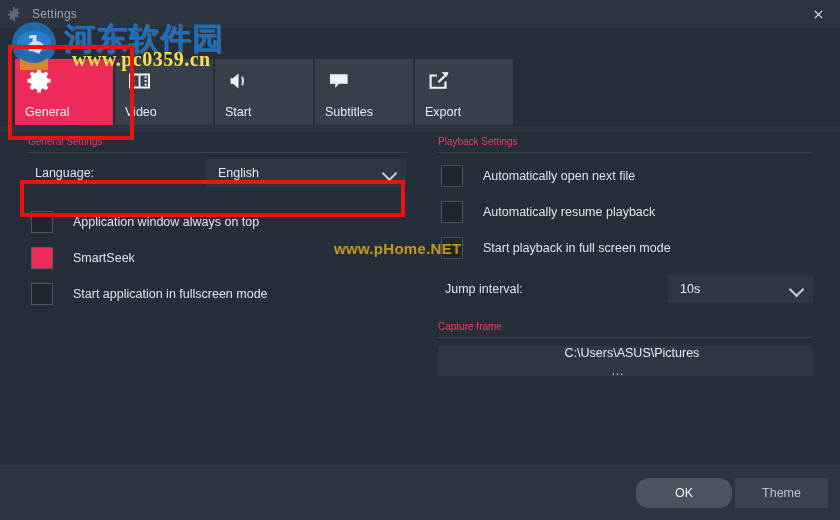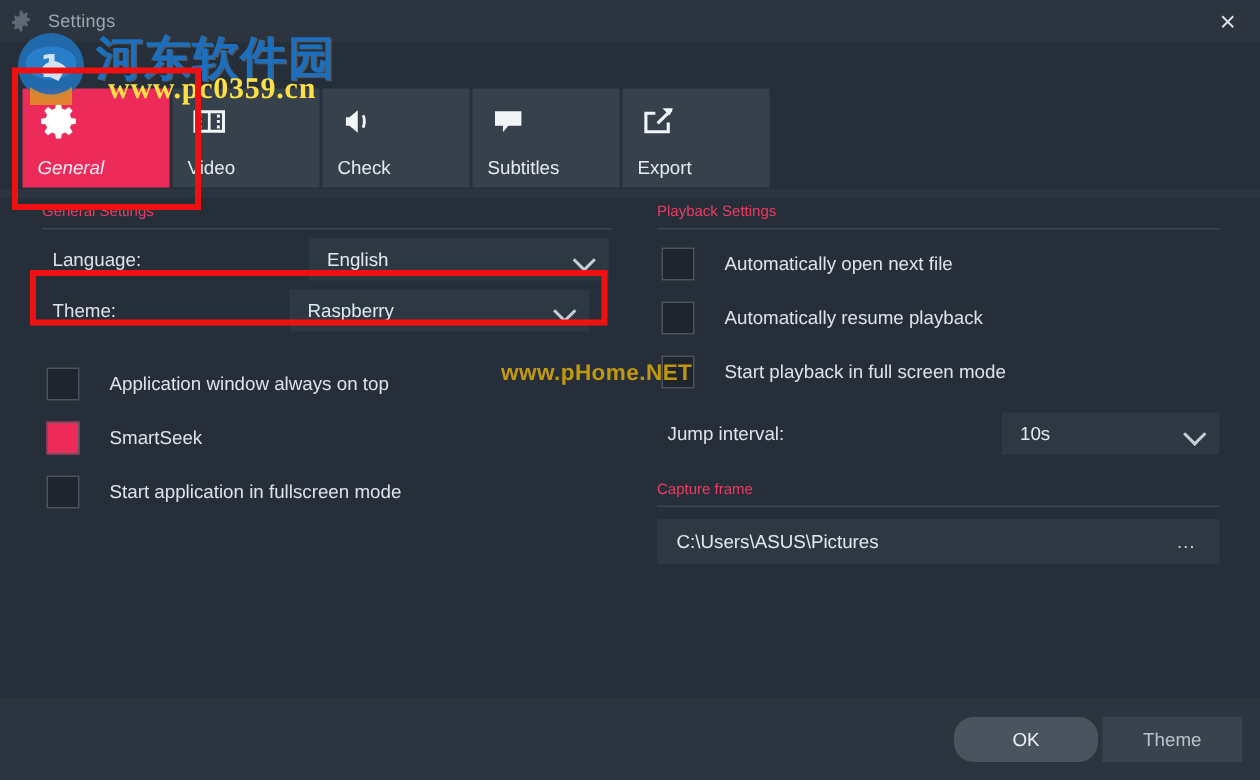--- a/index.html
+++ b/index.html
@@ -65,21 +65,21 @@
     left: 15px; top: 29px;
     display: flex;
     gap: 2px;
   }
   .tab {
     width: 98px; height: 66px;
     background: #37414c;
     position: relative;
     box-sizing: border-box;
   }
-  .tab.active { background: #ec2b5b; font-style: italic; }
+  .tab.active { background: #ec2b5b; }
   .tab .tab-ico {
     position: absolute;
     left: 10px; top: 9px;
     width: 28px; height: 26px;
   }
   .tab .tab-label {
     position: absolute;
     left: 10px; bottom: 6px;
     font-size: 12.5px;
     color: #e6ebf0;
@@ -185,20 +185,21 @@
   }
 
   
   .pathfield {
     position: relative;
     height: 30px;
     background: #2e3843;
     display: flex;
     align-items: center;
     margin-top: 8px;
+    flex-direction: column;
   }
   .pathfield .path-text {
     font-size: 12.5px;
     color: #e3e9ef;
     padding-left: 13px;
     flex: 1 1 auto;
     white-space: nowrap;
     overflow: hidden;
   }
   .pathfield .ellipsis {
@@ -320,21 +321,21 @@
         <div class="tab-label">Video</div>
       </div>
 
       <div class="tab">
         <div class="tab-ico">
           <svg viewBox="0 0 28 26" width="28" height="26">
             <path fill="#f2f5f8" d="M13.5 5.5 L8 10.2 H5.6 v5.6 H8 l5.5 4.7 z"></path>
             <path fill="#f2f5f8" d="M16.2 9.4c1 1.3 1 5.9 0 7.2l1.6.9c1.4-2.1 1.4-6.9 0-9z"></path>
           </svg>
         </div>
-        <div class="tab-label">Check</div>
+        <div class="tab-label">Start</div>
       </div>
 
       <div class="tab">
         <div class="tab-ico">
           <svg viewBox="0 0 28 26" width="28" height="26">
             <path fill="#f2f5f8" d="M5 6.2 h17.6 v9.6 H13.9 l-3.6 4.3 v-4.3 H5 z"></path>
           </svg>
         </div>
         <div class="tab-label">Subtitles</div>
       </div>
@@ -361,27 +362,20 @@
       <div class="section-rule"></div>
 
       <div class="field-row">
         <div class="field-label">Language:</div>
         <div class="combo combo-lang">
           <div class="combo-value">English</div>
           <div class="chev"></div>
         </div>
       </div>
 
-      <div class="field-row">
-        <div class="field-label">Theme:</div>
-        <div class="combo combo-theme">
-          <div class="combo-value">Raspberry</div>
-          <div class="chev"></div>
-        </div>
-      </div>
 
       <div style="height:6px"></div>
 
       <div class="check-row">
         <div class="checkbox"></div>
         <div class="check-label">Application window always on top</div>
       </div>
 
 
       <div class="check-row">

